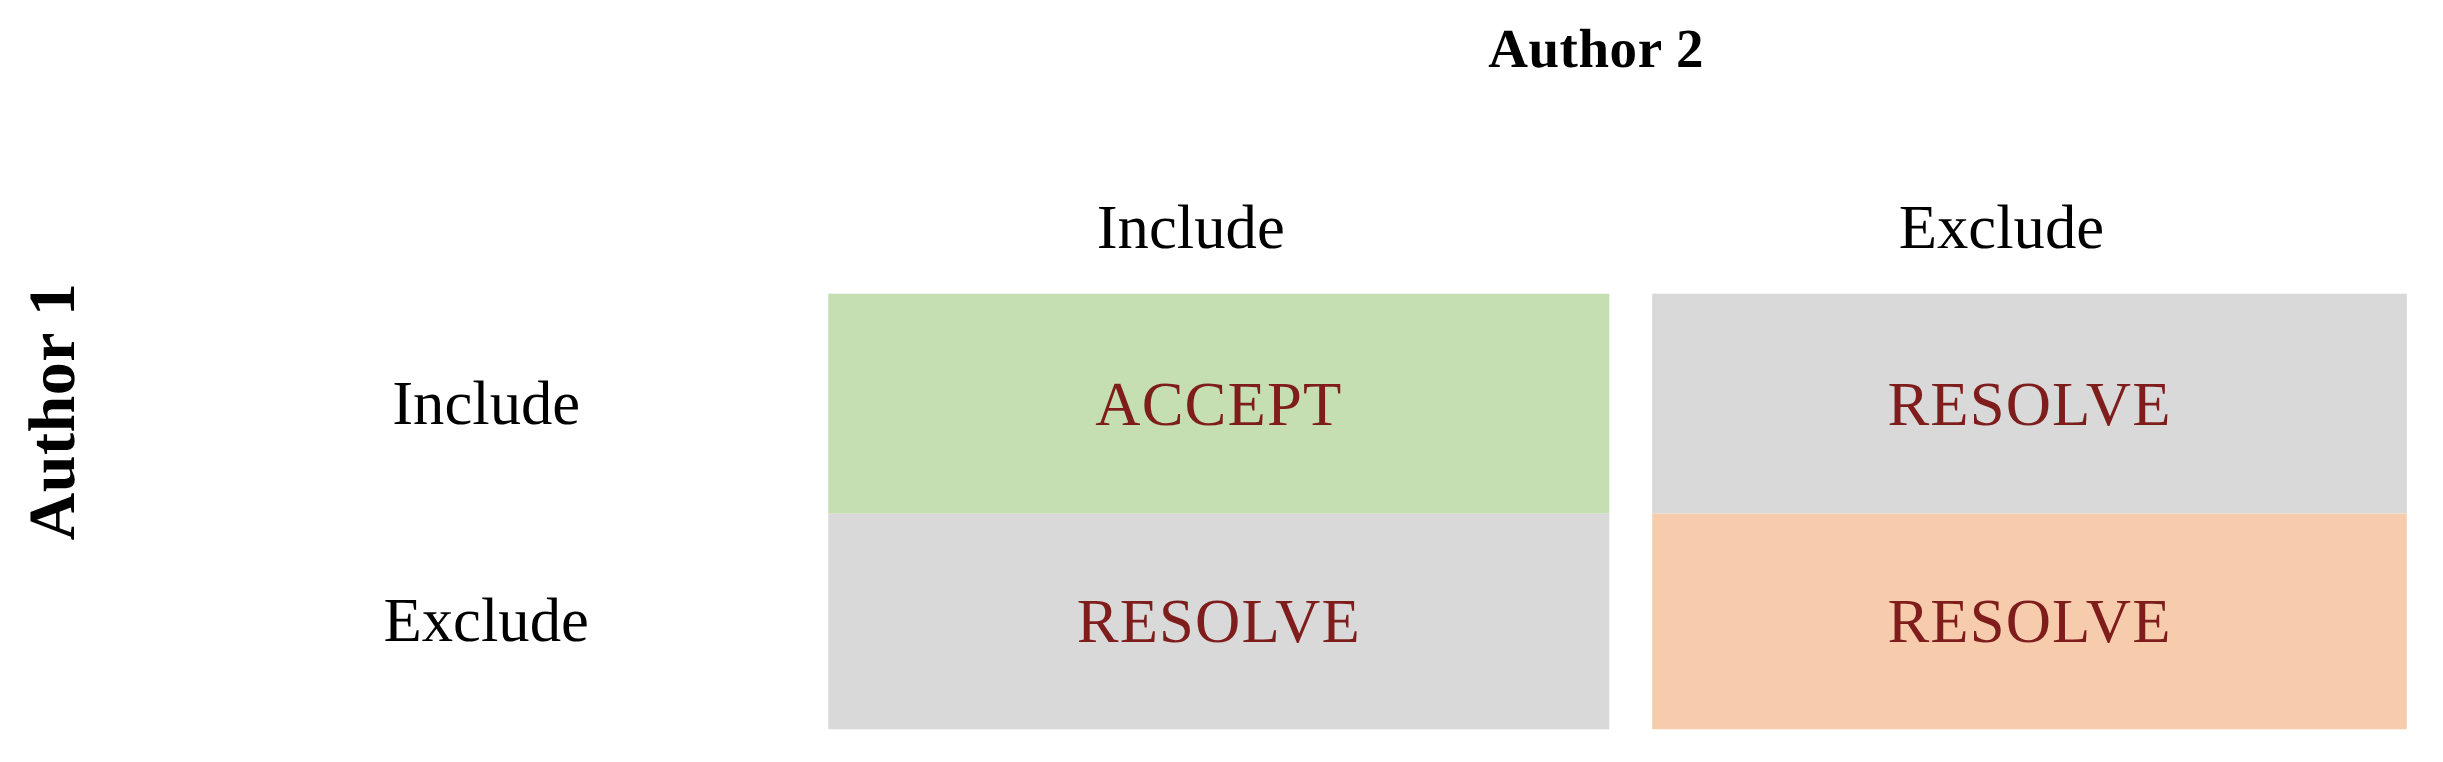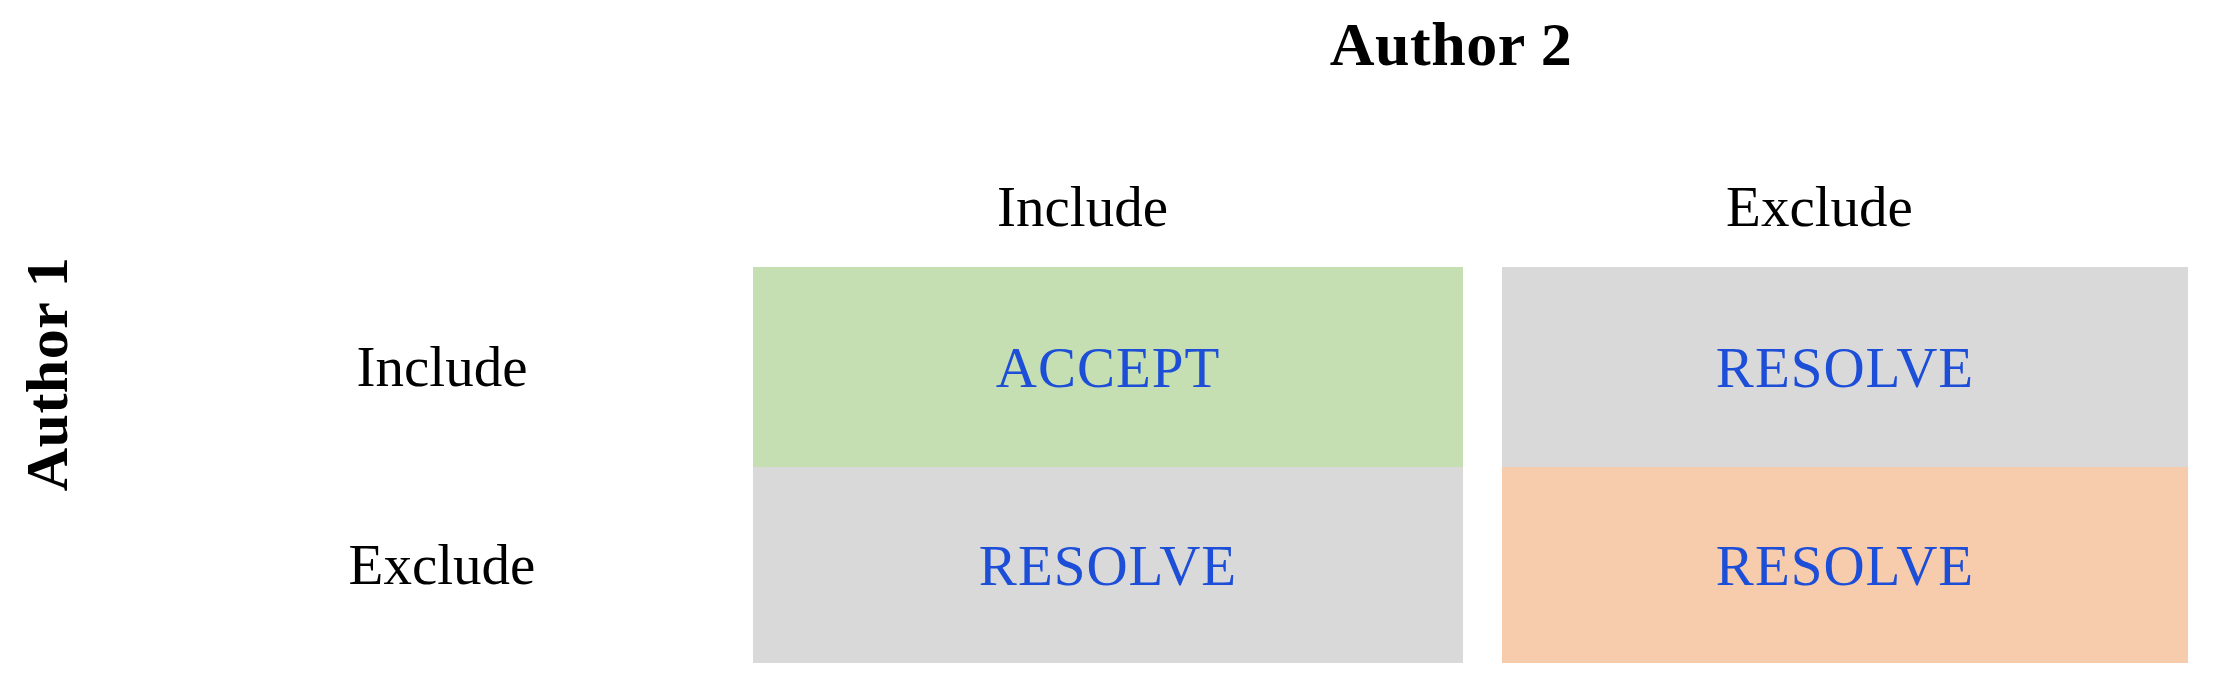--- a/index.html
+++ b/index.html
@@ -22,21 +22,21 @@
 
   
   .author2-title {
     position: absolute;
     left: 714px;
     top: 4px;
     width: 1474px;
     height: 80px;
     line-height: 80px;
     text-align: center;
-    font-size: 62px;
+    font-size: 50px;
     font-weight: bold;
     letter-spacing: 0.5px;
     white-space: nowrap;
   }
 
   
   .author1-title {
     position: absolute;
     left: -118px;
     top: 334px;
@@ -103,21 +103,21 @@
     grid-template-rows: 200px 196px;
   }
   .cell {
     display: flex;
     align-items: center;
     justify-content: center;
     font-size: 57px;
     font-weight: normal;
     letter-spacing: 1px;
     white-space: nowrap;
-    color: #1d4ed8;
+    color: #7f1d1d;
     margin-left: 39px;
   }
 </style>
 </head>
 <body>
 
 <div id="canvas" style="background-color: rgb(255, 255, 255);">
 
   <div class="author2-title">Author 2</div>
 

